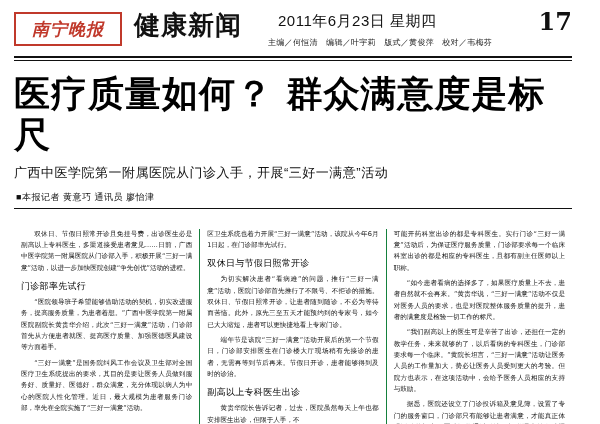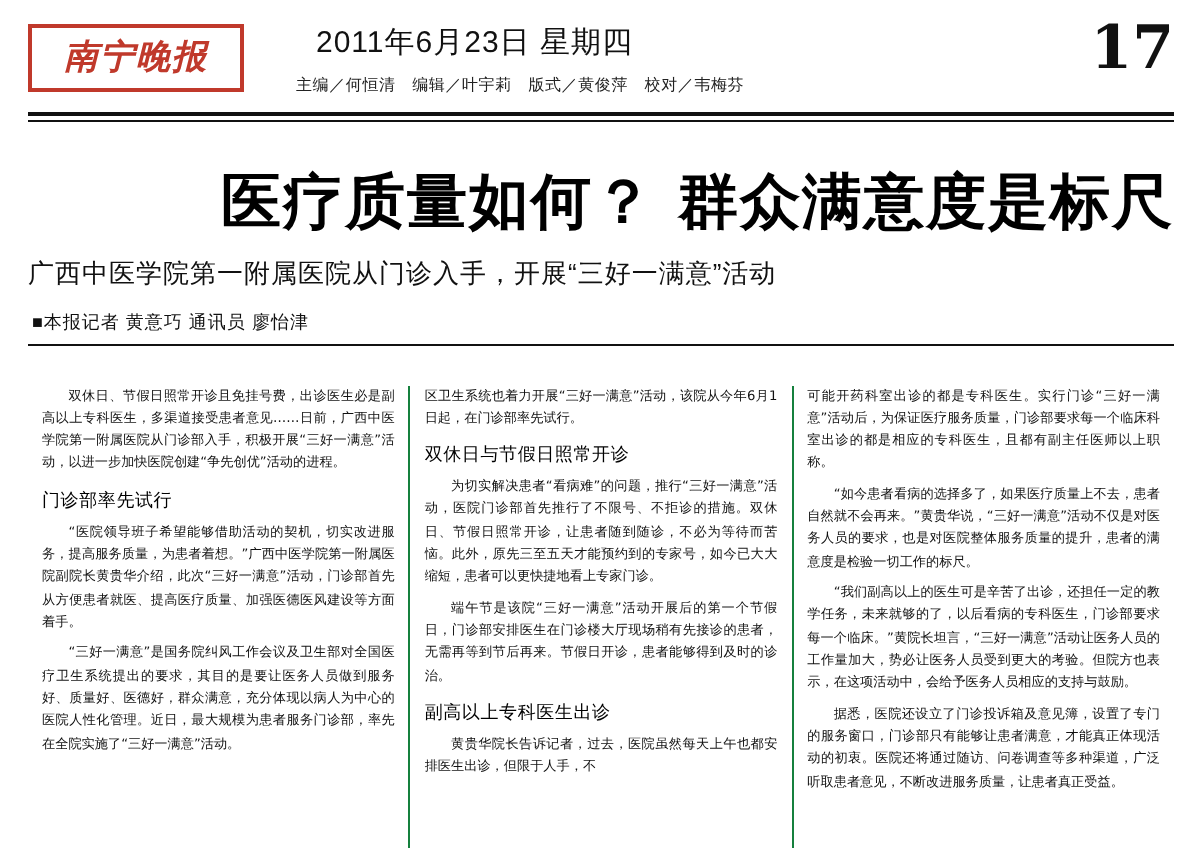--- a/index.html
+++ b/index.html
@@ -10,21 +10,21 @@
   body {
     font-family: "Liberation Sans", sans-serif;
   }
   .page {
     position: relative;
     width: 600px;
     height: 424px;
     background: #ffffff;
     overflow: hidden;
     box-sizing: border-box;
-    padding: 10px 13px 8px 14px;
+    padding: 10px 28px 8px 14px;
   }
   
   .masthead {
     display: flex;
     align-items: flex-start;
     height: 44px;
     position: relative;
   }
   .logo-box {
     width: 104px;
@@ -73,40 +73,40 @@
     margin-top: 6px;
     margin-left: 12px;
     letter-spacing: 0.3px;
   }
   .page-number {
     position: absolute;
     right: 0;
     top: 0;
     font-family: "DejaVu Serif", serif;
     font-weight: bold;
-    font-size: 30px;
+    font-size: 24px;
     color: #111;
     line-height: 1;
   }
   .rule-thick {
     border-top: 2px solid #111;
     margin-top: 2px;
   }
   .rule-thin {
     border-top: 1px solid #111;
     margin-top: 2px;
   }
   
   .headline {
     font-family: "DejaVu Serif", serif;
     font-weight: bold;
-    font-size: 30px;
+    font-size: 36px;
     color: #000;
-    text-align: right;
-    margin-top: 24px;
+    text-align: left;
+    margin-top: 12px;
     letter-spacing: 1px;
     line-height: 1.15;
   }
   .subhead {
     font-size: 13px;
     color: #111;
     text-align: left;
     margin-top: 8px;
     letter-spacing: 0.5px;
   }
@@ -161,20 +161,21 @@
 </style>
 </head>
 <body>
 
 <div class="page">
 
   <div class="masthead">
     <div class="logo-box">
       <span class="logo-text">南宁晚报</span>
     </div>
+    <div class="section-title">健康新闻</div>
     <div class="mast-right">
       <div class="mast-date">2011年6月23日 星期四</div>
       <div class="mast-credits">主编／何恒清　编辑／叶宇莉　版式／黄俊萍　校对／韦梅芬</div>
     </div>
     <div class="page-number">17</div>
   </div>
 
   <div class="rule-thick"></div>
   <div class="rule-thin"></div>
 

